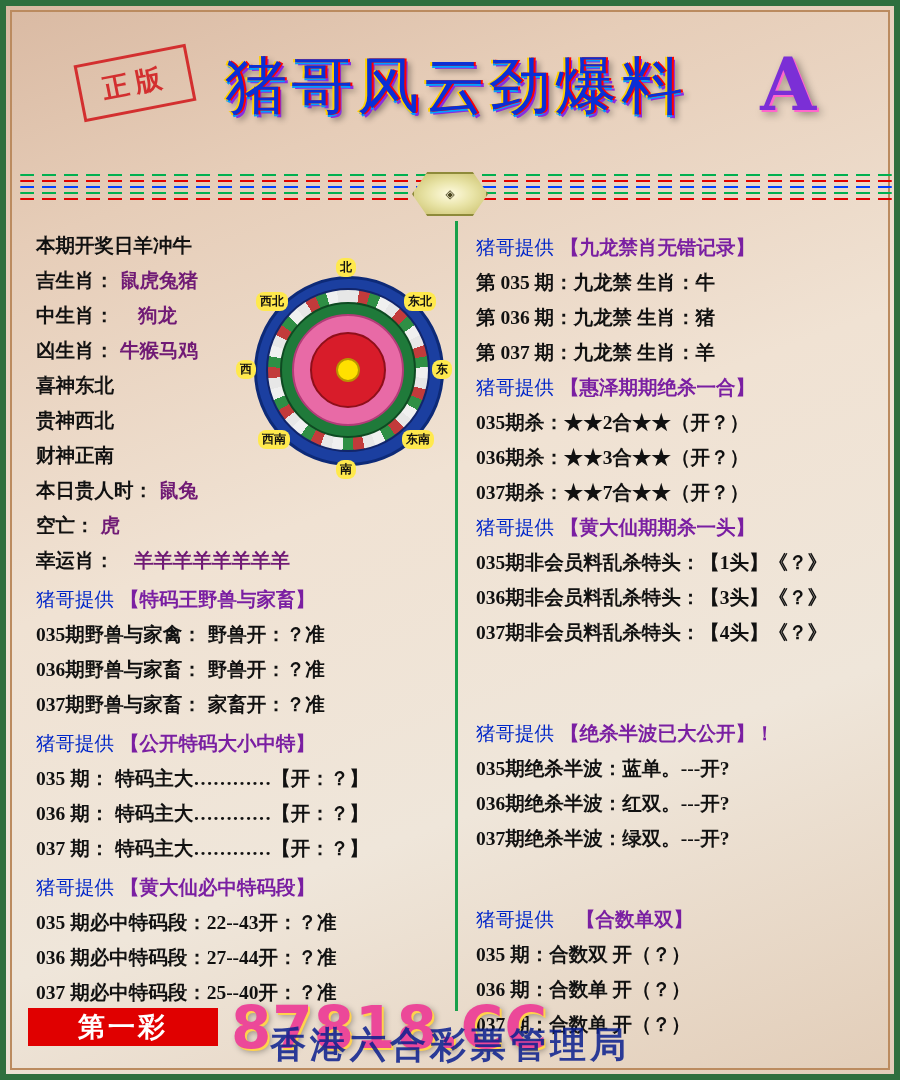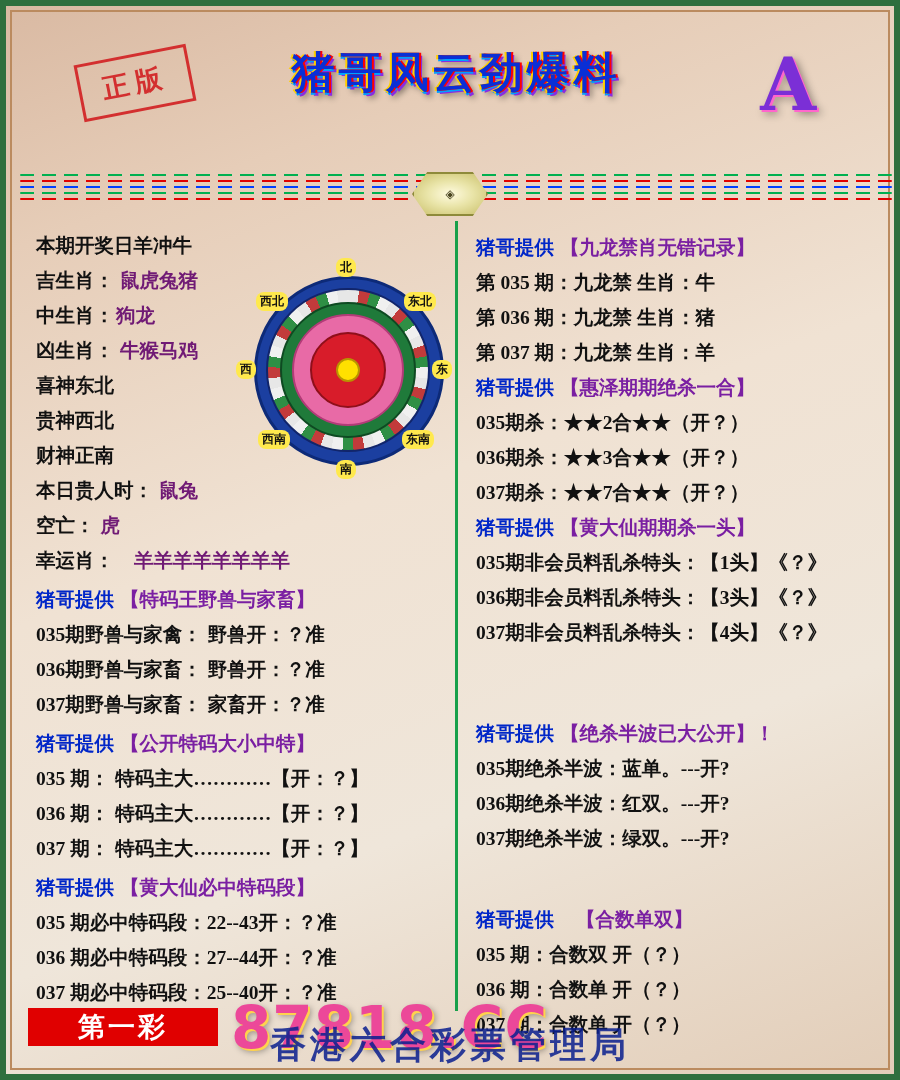--- a/index.html
+++ b/index.html
@@ -17,21 +17,21 @@
   .header{position:absolute;left:0;top:0;width:100%;height:160px;}
   .stamp{
     position:absolute;left:72px;top:48px;width:108px;height:52px;
     border:3px solid #d32f2f;transform:rotate(-11deg);
     color:#d32f2f;font-size:27px;font-weight:bold;letter-spacing:6px;
     display:flex;align-items:center;justify-content:center;
     font-family:"DejaVu Sans", sans-serif;
   }
   .title{
     position:absolute;left:200px;top:38px;width:500px;text-align:center;
-    font-size:43px;font-weight:bold;letter-spacing:4px;
+    font-size:62px;font-weight:normal;letter-spacing:4px;
     font-family:"DejaVu Sans", sans-serif;
     color:#0a2fd6;
     text-shadow:
       2px 0 0 #ff0000, -2px 0 0 #ffd000, 0 2px 0 #00a0ff,
       3px 3px 0 #8a2be2, 5px 5px 6px rgba(0,0,0,.45);
   }
   .logo-a{
     position:absolute;right:78px;top:36px;font-size:72px;font-weight:bold;
     font-family:"DejaVu Serif", serif;
     color:#7b2fd6;
@@ -48,21 +48,21 @@
     clip-path:polygon(20% 0,80% 0,100% 50%,80% 100%,20% 100%,0 50%);
     display:flex;align-items:center;justify-content:center;
     font-size:12px;color:#4a4520;
   }
   
   .divider{position:absolute;left:449px;top:215px;width:3px;height:790px;background:#18a04a;}
   .col{position:absolute;top:222px;font-size:19.5px;color:#111;line-height:1;}
   .colL{left:30px;width:410px;}
   .colR{left:470px;width:410px;}
   .row{height:35px;display:flex;align-items:center;white-space:nowrap;}
-  .blue{color:#0026c8;font-weight:bold;text-align:right;}
+  .blue{color:#0026c8;font-weight:normal;text-align:right;}
   .red{color:#701a75;font-weight:bold;}
   .purple{color:#7a1fa2;font-weight:bold;}
   .dark{color:#111;font-weight:bold;}
   
   .compass{position:absolute;left:230px;top:248px;width:220px;height:230px;}
   .cmp-ring{
     position:absolute;left:18px;top:22px;width:184px;height:184px;border-radius:50%;
     background:#1b3fa0;border:3px solid #0d2a78;
   }
   .cmp-ring2{
@@ -150,21 +150,21 @@
   <div class="col colL" id="leftcol">
       <div class="row">
         <span class="dark">本期开奖日羊冲牛</span>
       </div>
       <div class="row">
         <span class="dark">吉生肖：</span>
         <span class="red" style="margin-left: 6px;">鼠虎兔猪</span>
       </div>
       <div class="row">
         <span class="dark">中生肖：</span>
-        <span class="red" style="margin-left: 2px;">狗龙</span>
+        <span class="red" style="margin-left: 24px;">狗龙</span>
       </div>
       <div class="row">
         <span class="dark">凶生肖：</span>
         <span class="red" style="margin-left: 6px;">牛猴马鸡</span>
       </div>
       <div class="row">
         <span class="dark">喜神东北</span>
       </div>
       <div class="row">
         <span class="dark">贵神西北</span>

